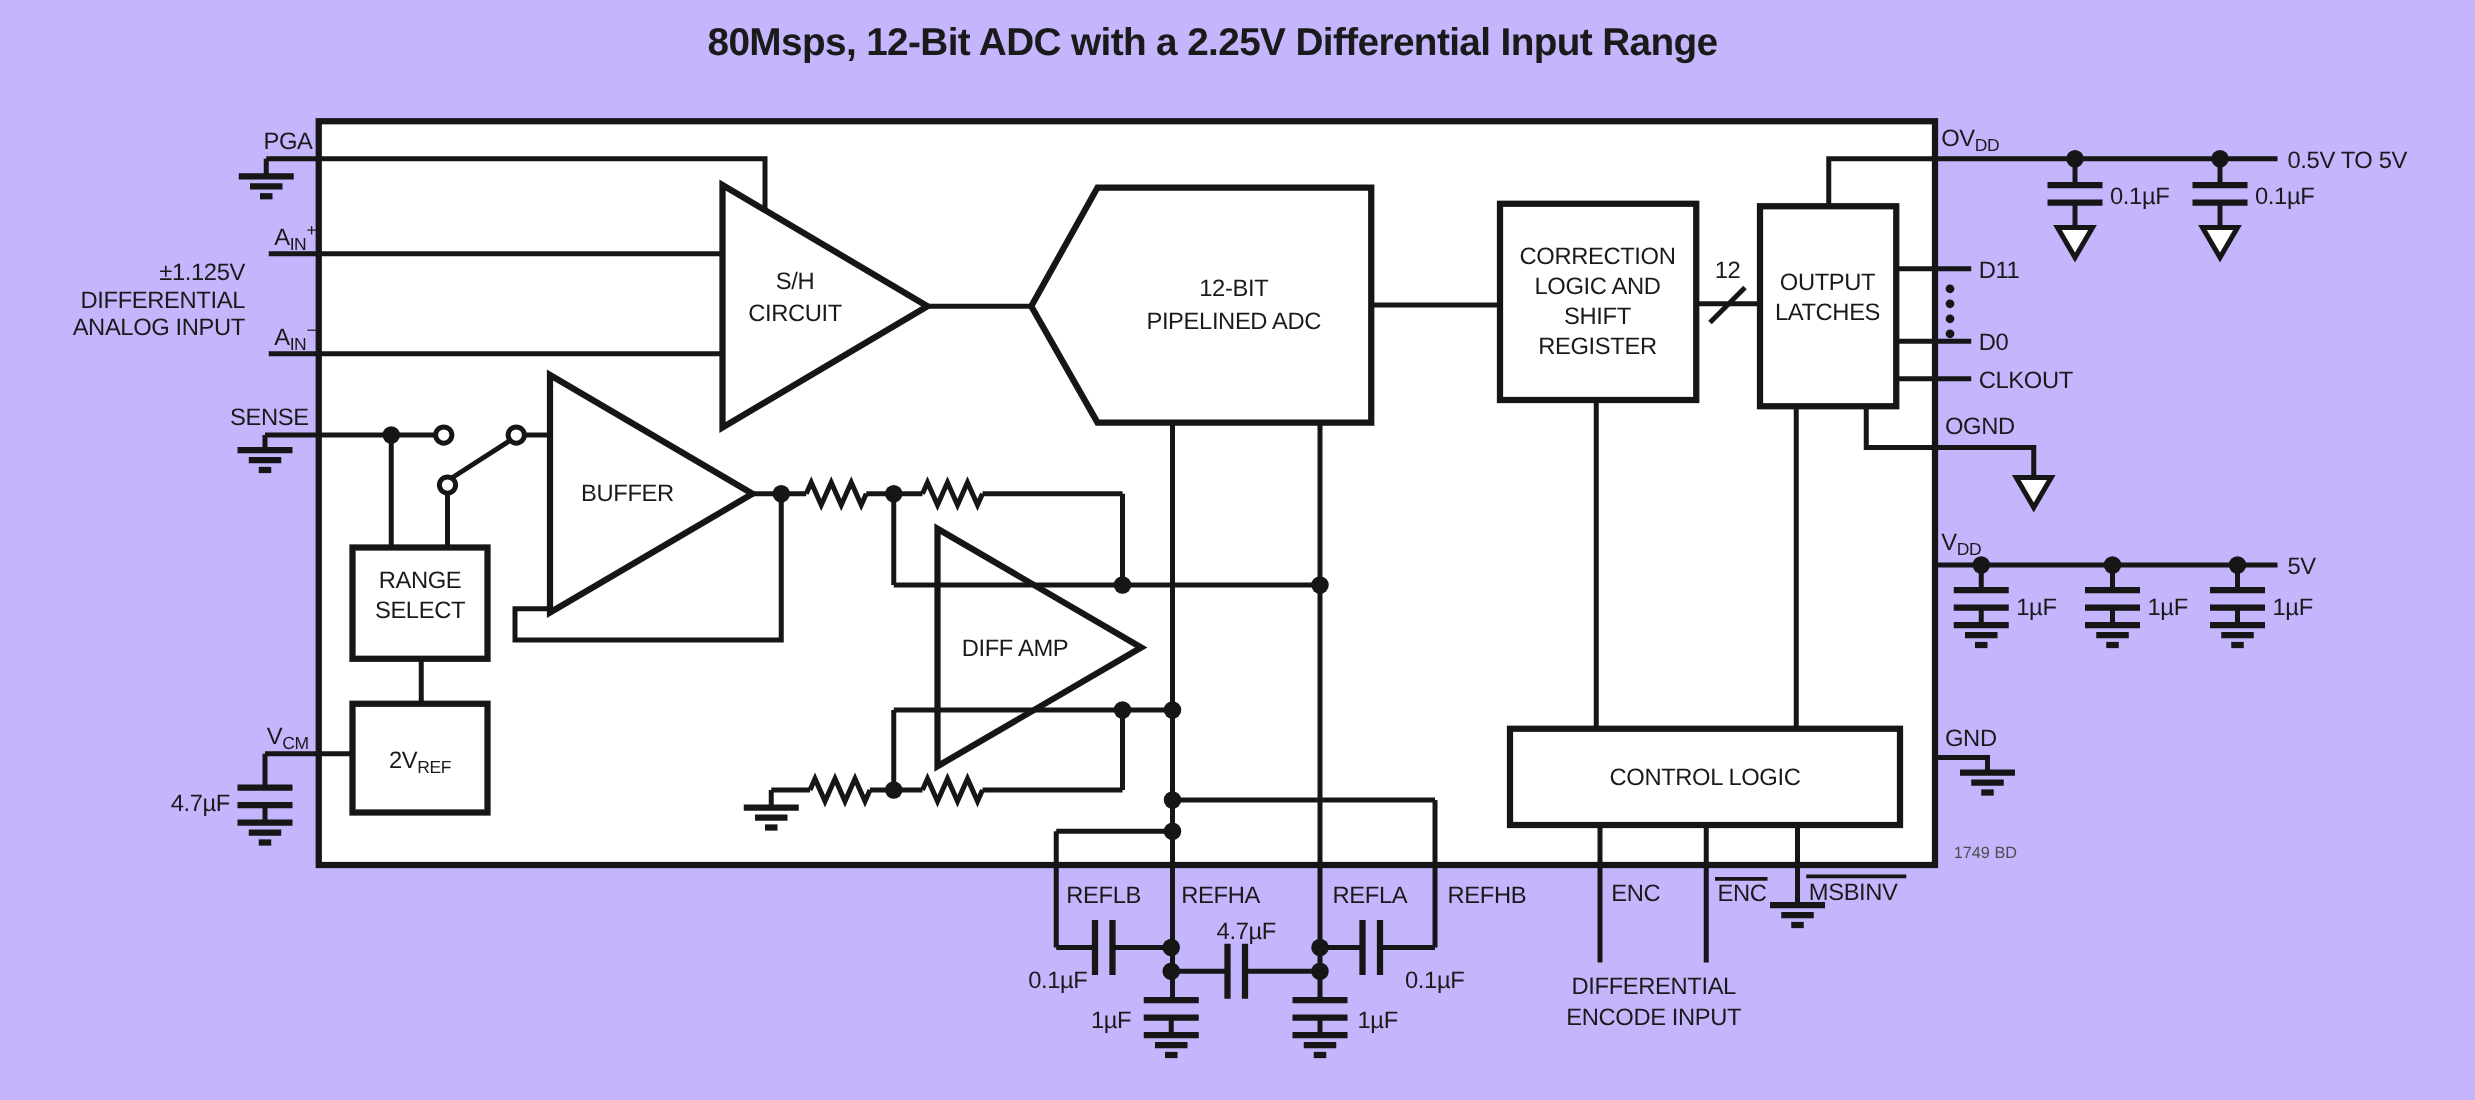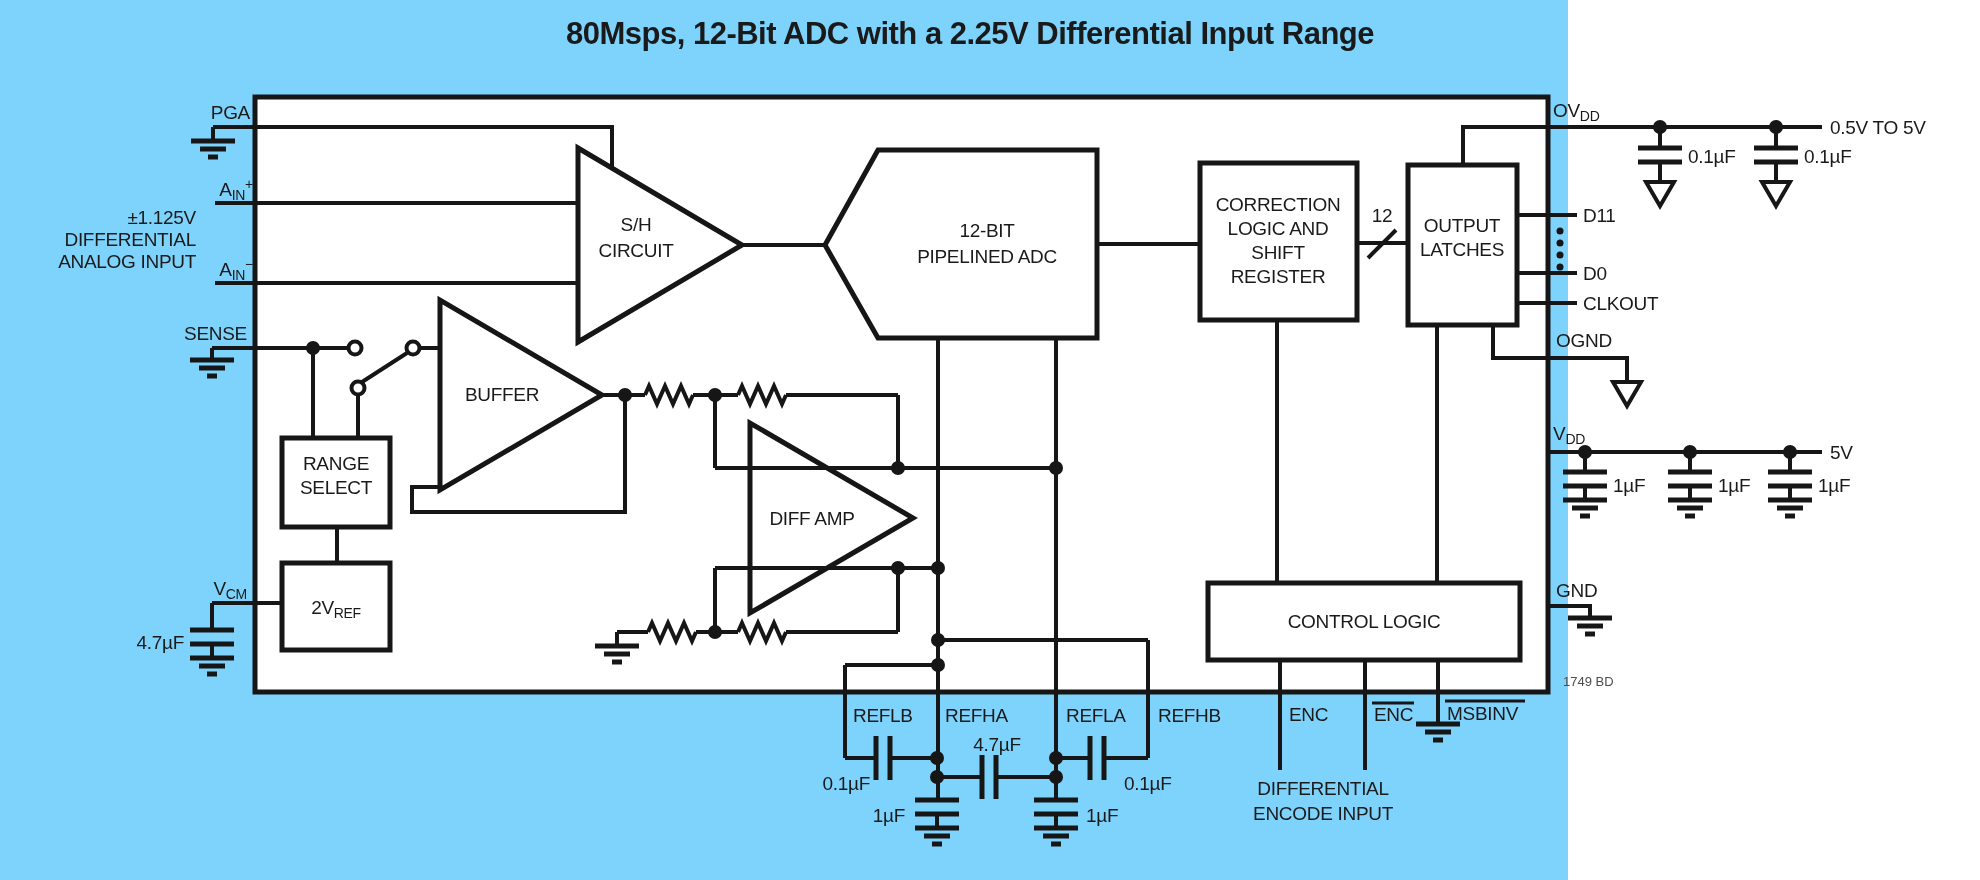--- a/index.html
+++ b/index.html
@@ -1,16 +1,16 @@
 <!DOCTYPE html>
 <html><head>
 <meta charset="utf-8">
 <style>
   html,body{margin:0;padding:0;background:#ffffff;}
-  .stage{width:1568px;height:880px;background:#7dd3fc;position:relative;font-family:"Liberation Sans",sans-serif;}
+  .stage{width:1980px;height:880px;background:#c4b5fd;position:relative;font-family:"Liberation Sans",sans-serif;}
   svg{display:block;}
   .wire{stroke:#161616;stroke-width:4;fill:none;}
   .thick{stroke:#161616;stroke-width:5;fill:#ffffff;}
   .plate{stroke:#161616;stroke-width:5;fill:none;}
   .gbar{stroke:#161616;stroke-width:5;fill:none;}
   .dot{fill:#161616;stroke:none;}
   .oc{fill:#ffffff;stroke:#161616;stroke-width:4;}
   .tri{fill:#ffffff;stroke:#161616;stroke-width:4;}
   text{fill:#1a1a1a;}
   .lbl{font-size:19px;letter-spacing:-0.3px;}

